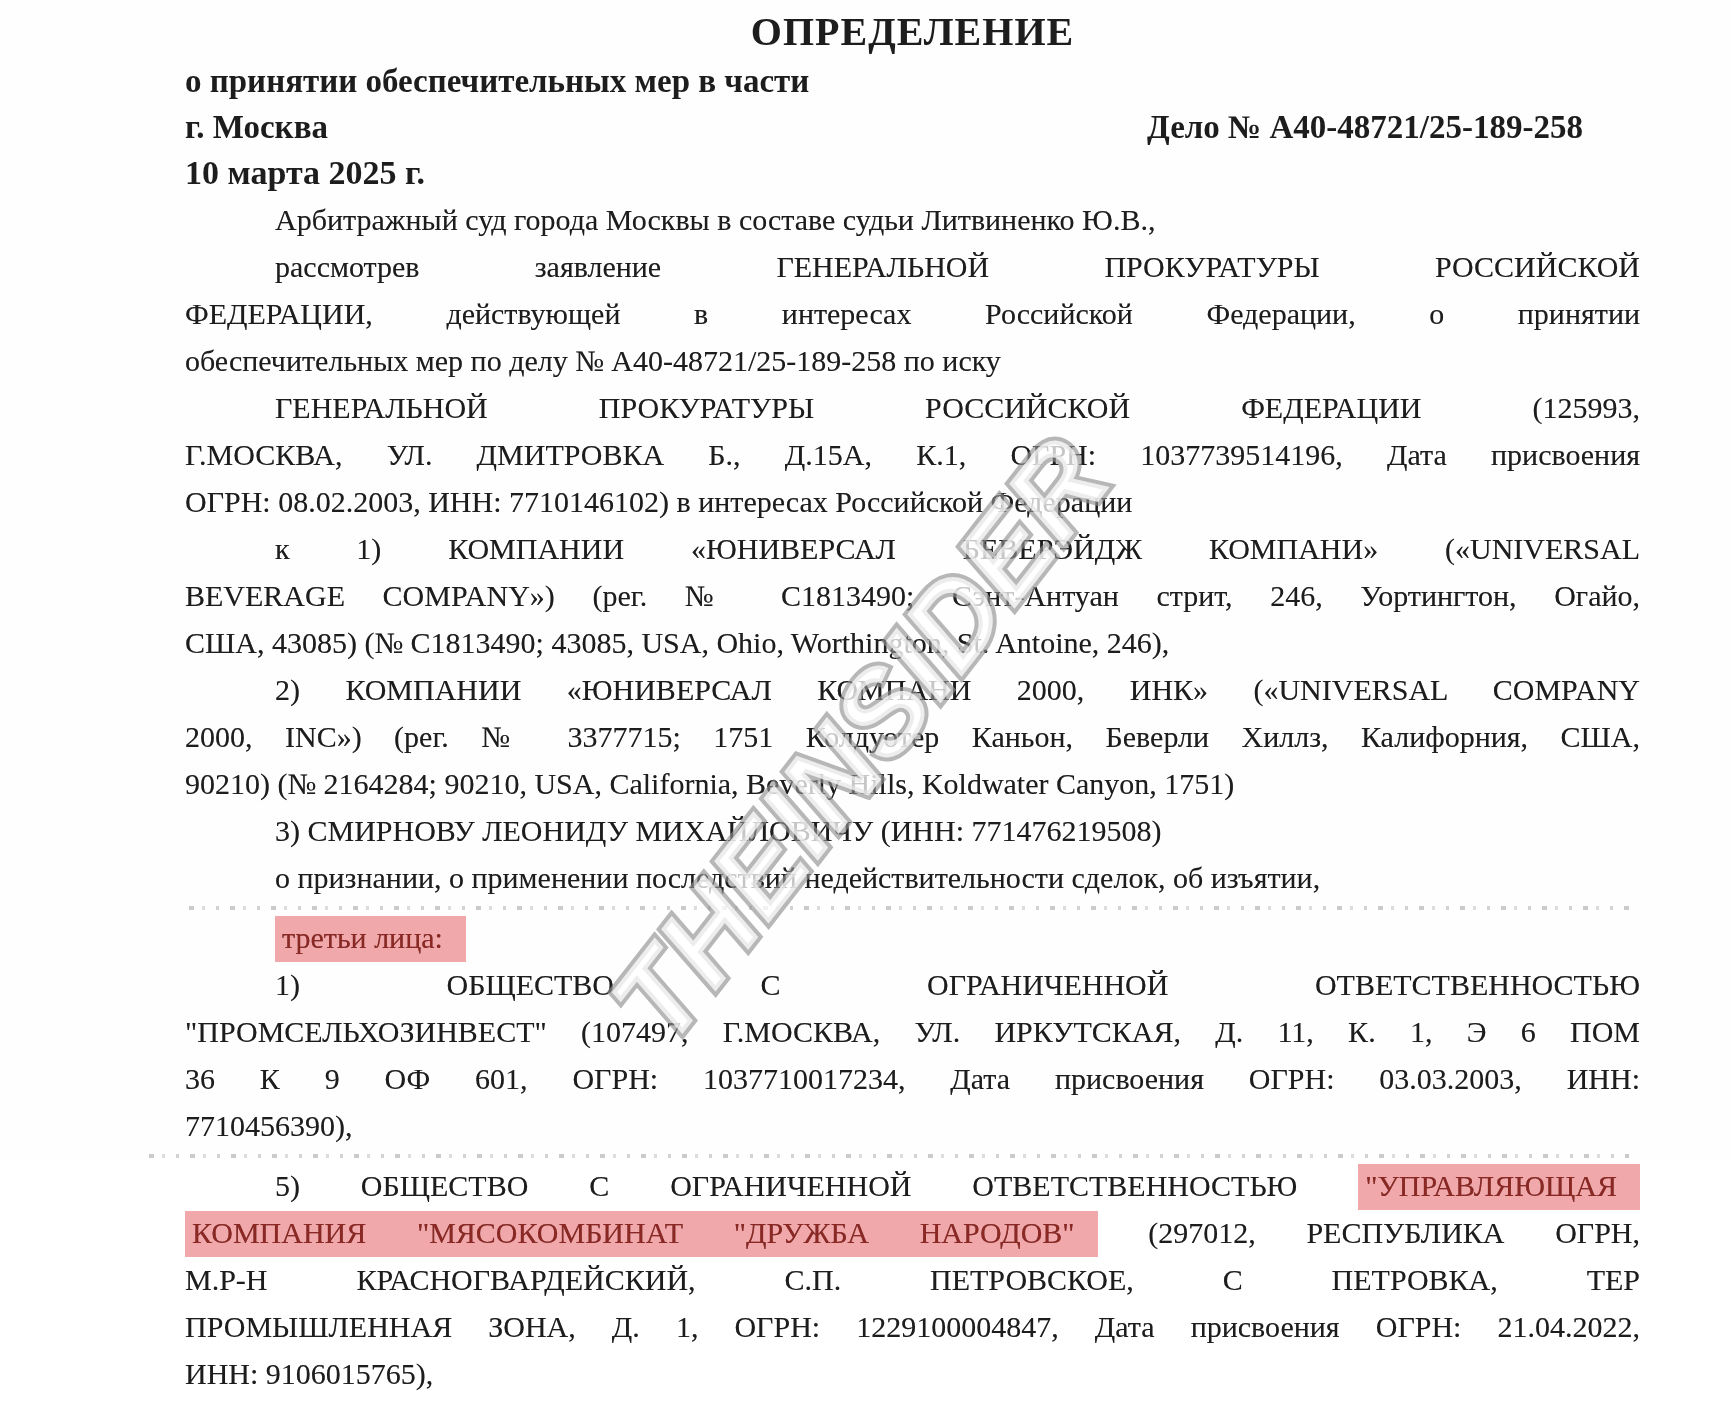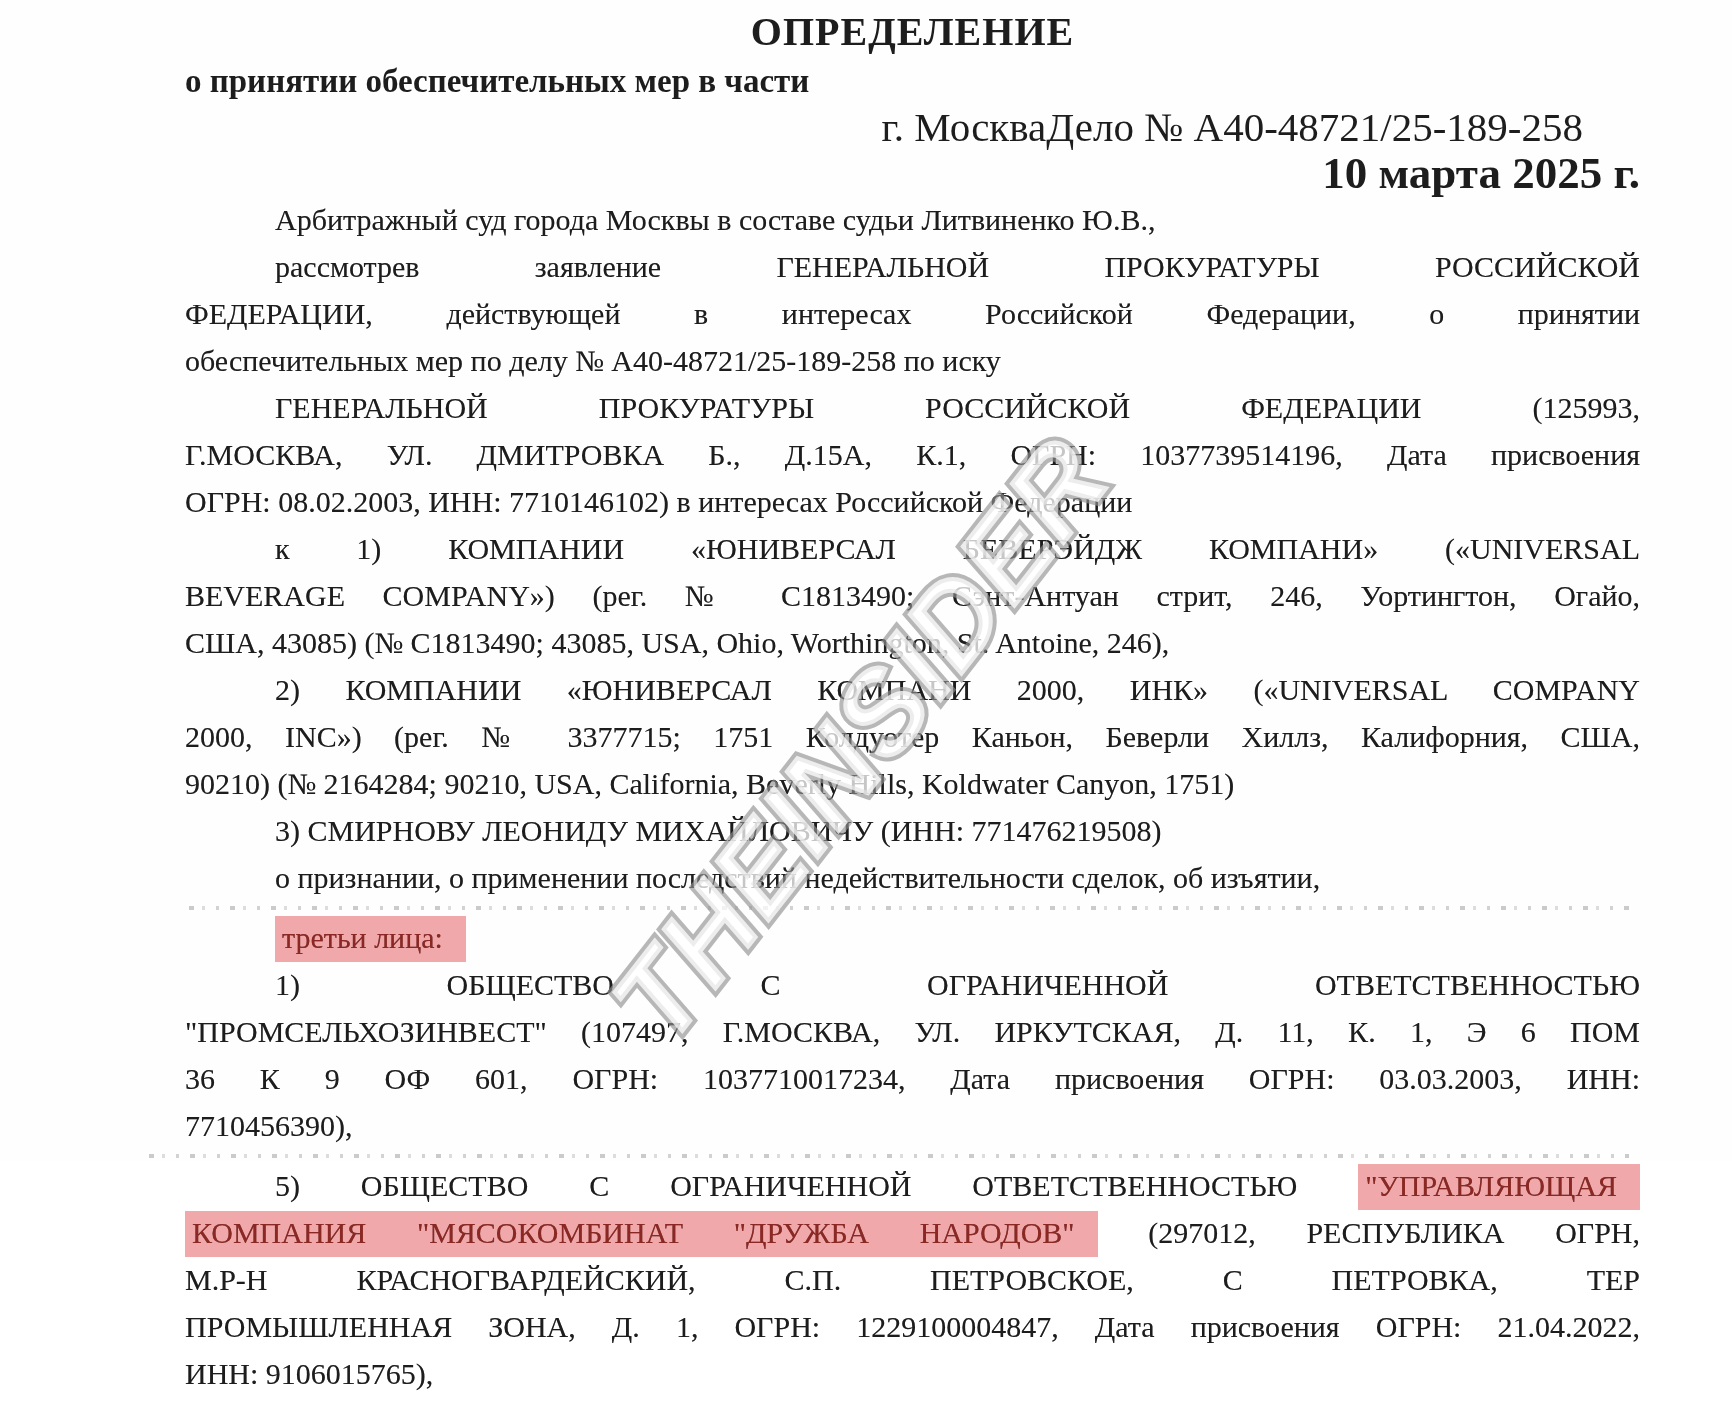--- a/index.html
+++ b/index.html
@@ -23,27 +23,27 @@
   .title {
     font-size: 40px; font-weight: bold;
     text-align: center; line-height: 52px;
     letter-spacing: 1px;
   }
   .subtitle {
     font-size: 33px; font-weight: bold;
     text-align: left; line-height: 46px;
   }
   .hrow {
-    display: flex; justify-content: flex-end;
-    font-size: 41px; font-weight: normal; line-height: 46px;
+    display: flex; justify-content: space-between;
+    font-size: 33px; font-weight: bold; line-height: 46px;
   }
   .case-no { margin-right: 57px; }
   .daterow {
-    font-size: 45px; font-weight: bold; line-height: 46px;
-    text-align: right;
+    font-size: 34px; font-weight: bold; line-height: 46px;
+    text-align: left;
   }
   .doc-lines { margin-top: 0; }
   .line {
     font-size: 30px;
     line-height: 47px;
     height: 47px;
     text-align: justify;
     text-shadow: 0 0 0.5px rgba(0,0,0,0.4);
   }
   .line.j { text-align-last: justify; }

